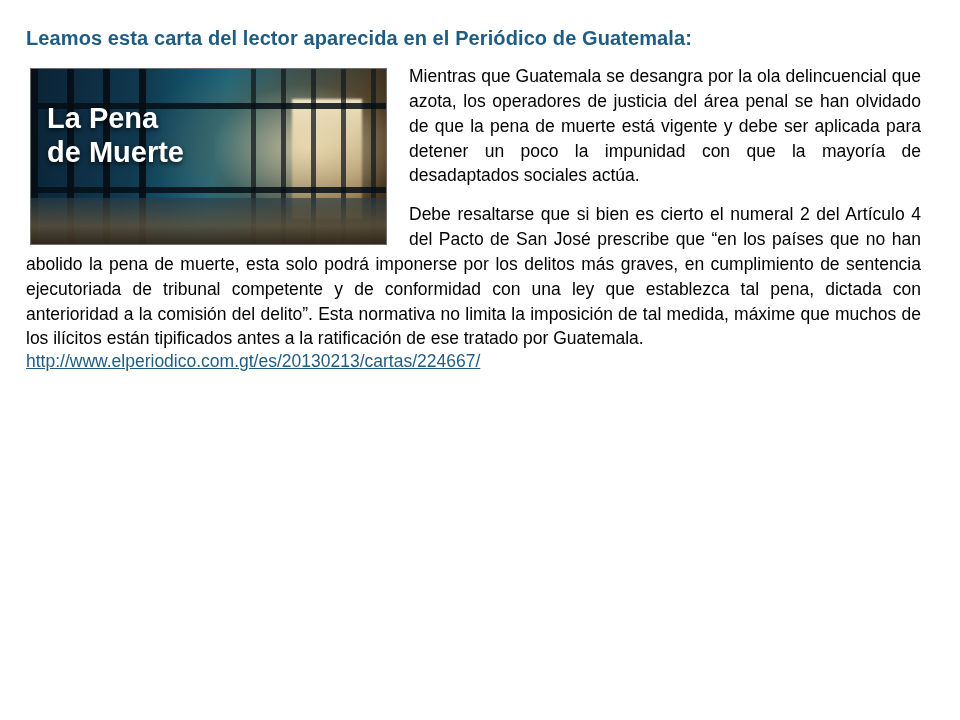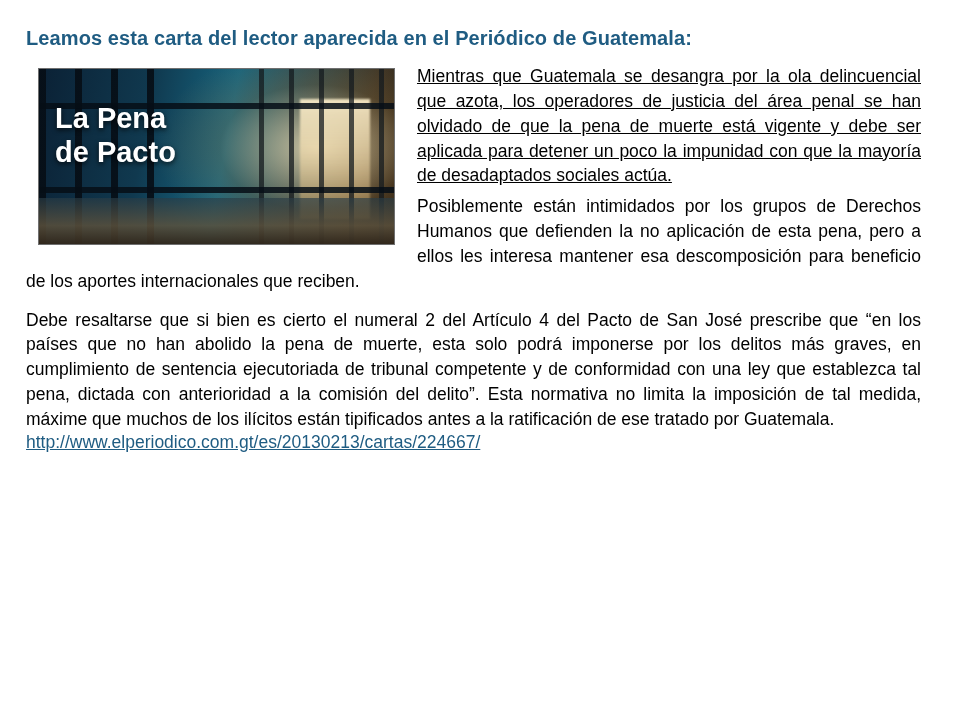--- a/index.html
+++ b/index.html
@@ -29,21 +29,21 @@
     margin: 0 0 14px 0;
     line-height: 1.2;
   }
   .top-block {
     display: block;
   }
   .figure {
     float: left;
     width: 355px;
     height: 175px;
-    margin: 4px 22px 6px 12px;
+    margin: 4px 22px 6px 4px;
     border: 1px solid #6f6f6f;
     position: relative;
     overflow: hidden;
     background: #737373;
   }
   
   .fig-bg {
     position: absolute;
     inset: 0;
     background:
@@ -111,21 +111,20 @@
     font-size: 17.5px;
     line-height: 1.42;
     text-align: justify;
     text-justify: inter-word;
     margin: 0 0 0 0;
     color: #000000;
   }
   .para.p1 {
     
     margin: 10px 0 6px 0;
-    text-decoration: underline;
   }
   .para.p2 { margin-top: 2px; }
   .para.p3 { margin-top: 14px; }
   .link {
     display: inline-block;
     font-size: 17.5px;
     color: #1F5C82;
     text-decoration: underline;
   }
   .clearfix::after {
@@ -146,26 +145,25 @@
     <div class="figure">
       <div class="fig-bg"></div>
       <div class="door-glow"></div>
       <div class="bars left"></div>
       <div class="bars right"></div>
       <div class="cross-bar b1"></div>
       <div class="cross-bar b2"></div>
       <div class="fig-floor"></div>
       <div class="fig-caption">
         <div>La Pena</div>
-        <div>de Pacto</div>
+        <div>de Muerte</div>
       </div>
     </div>
 
     <p class="para p1">Mientras que Guatemala se desangra por la ola delincuencial que azota, los operadores de justicia del área penal se han olvidado de que la pena de muerte está vigente y debe ser aplicada para detener un poco la impunidad con que la mayoría de desadaptados sociales actúa.</p>
 
-    <p class="para p2"> Posiblemente están intimidados por los grupos de Derechos Humanos que defienden la no aplicación de esta pena, pero a ellos les interesa mantener esa descomposición para beneficio de los aportes internacionales que reciben.</p>
 
     <p class="para p3">Debe resaltarse que si bien es cierto el numeral 2 del Artículo 4 del Pacto de San José prescribe que “en los países que no han abolido la pena de muerte, esta solo podrá imponerse por los delitos más graves, en cumplimiento de sentencia ejecutoriada de tribunal competente y de conformidad con una ley que establezca tal pena, dictada con anterioridad a la comisión del delito”.  Esta normativa no limita la imposición de tal medida, máxime que muchos de los ilícitos están tipificados antes a la ratificación de ese tratado por Guatemala.</p>
 
     <a class="link" href="#">http://www.elperiodico.com.gt/es/20130213/cartas/224667/</a>
 
   </div>
 </div>
 
 </body></html>

